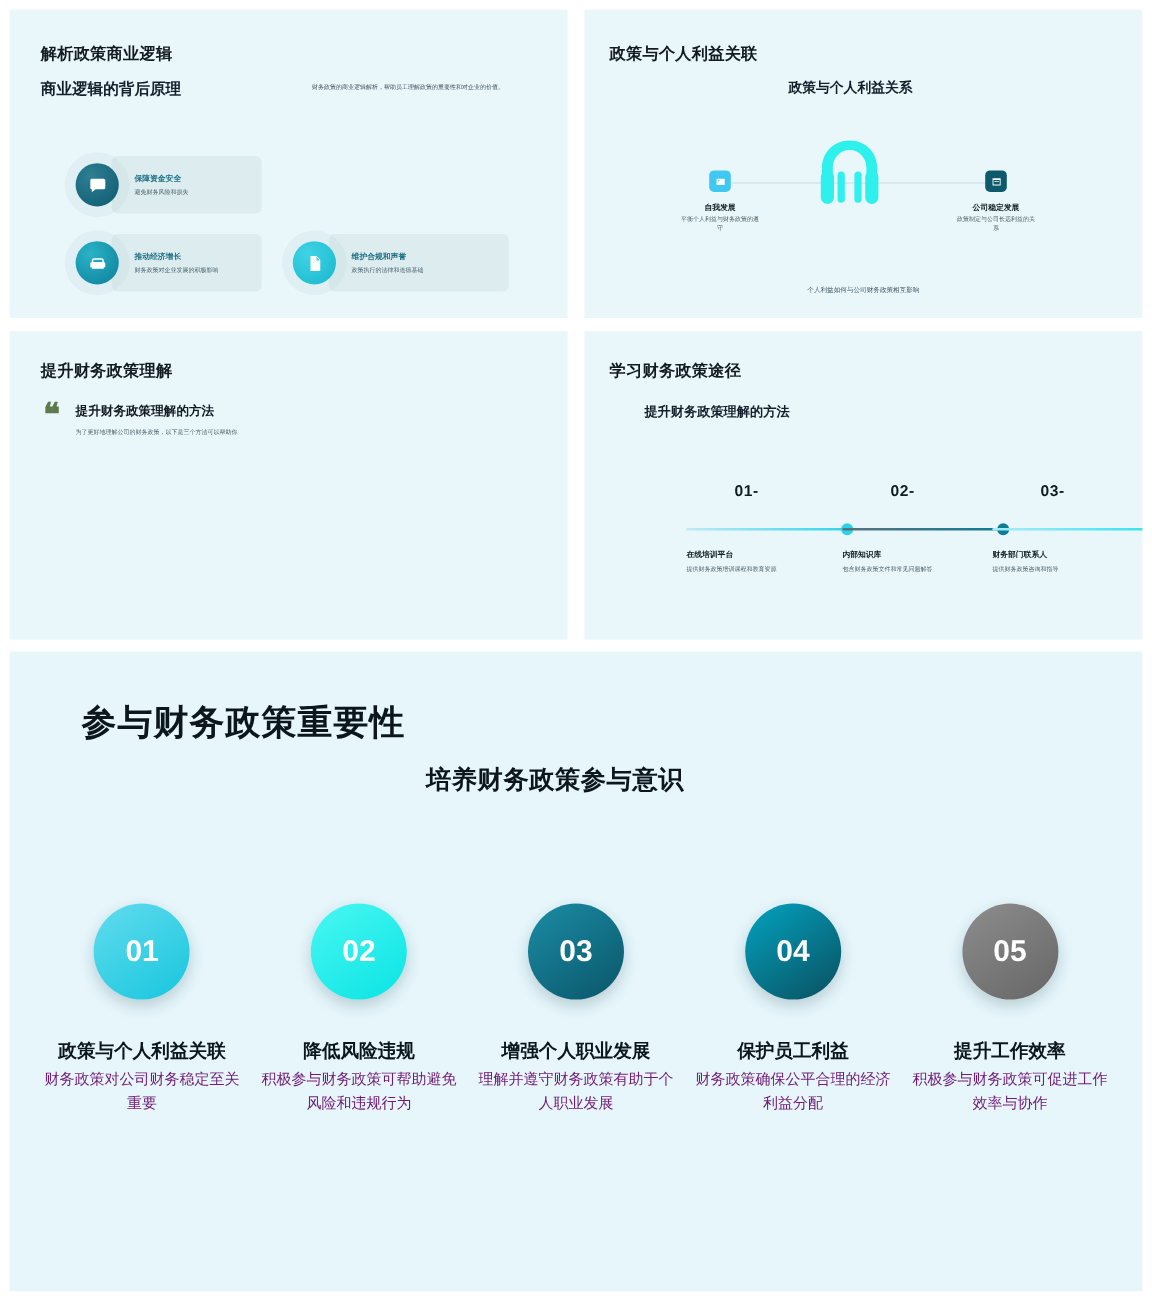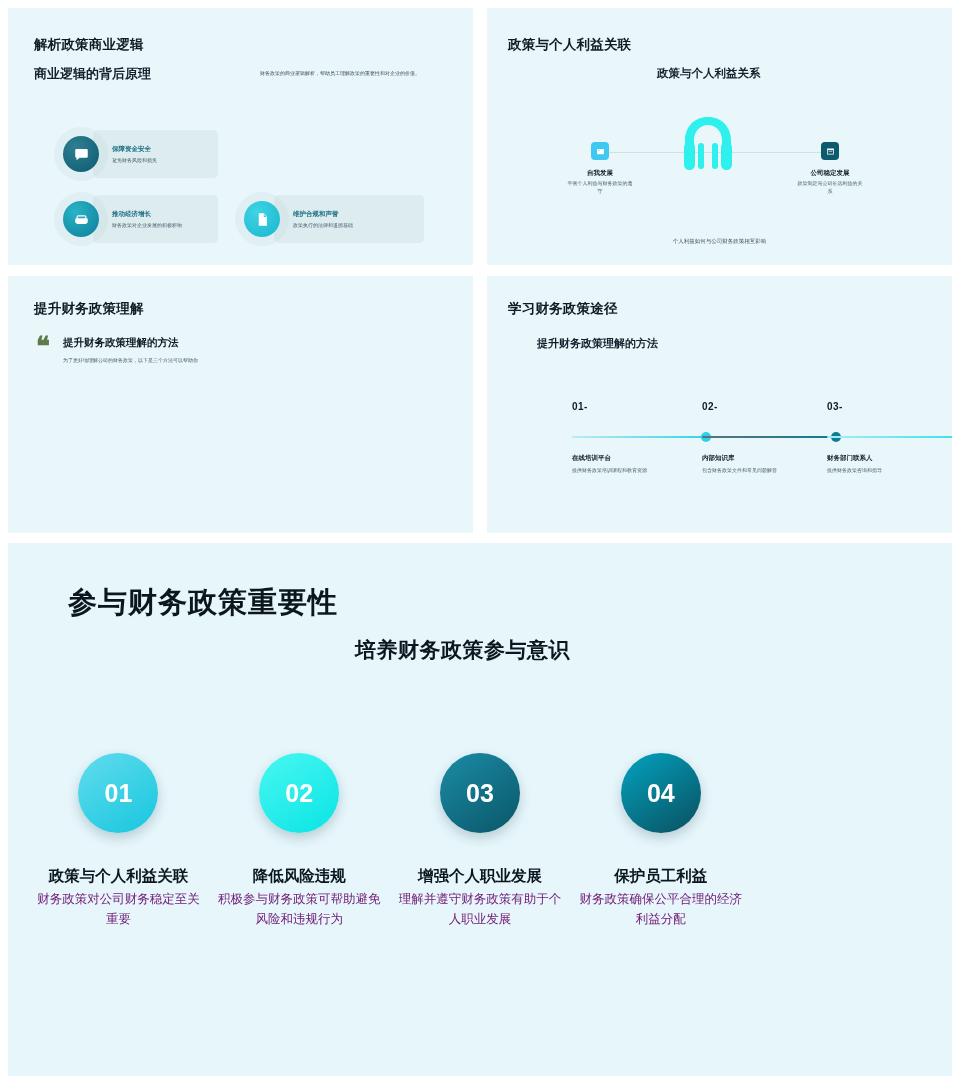--- a/index.html
+++ b/index.html
@@ -83,21 +83,21 @@
   }
   .quote-body { margin-left: 13px; }
   .quote-h { font-size: 10.5px; font-weight: 700; color:#111b22; }
   .quote-p { font-size: 5px; color: #4c606a; margin-top: 7px; }
 
   
   #p4 { left: 487px; top: 276px; width: 465px; height: 257px; }
   #p4 .t1 { position:absolute; left: 21px; top: 24px; }
   #p4 .t2 { position:absolute; left: 50px; top: 60px; font-size: 11px; font-weight:700; }
   .sl { position: absolute; width: 135px; }
-  .sl .num { font-size: 10px; font-weight: 700; color: #101b22; letter-spacing:.5px;}
+  .sl .num { font-size: 13px; font-weight: 700; color: #101b22; letter-spacing:.5px;margin-left:40px;}
   .sl .track { position: relative; margin-top: 24px; height: 2px; border-radius: 2px; }
   .sl .knob {
     position:absolute; right: -4px; top: -4px; width: 10px; height: 10px; border-radius:50%;
   }
   .sl .st { font-size: 6.5px; font-weight:700; color:#101b22; margin-top: 16px; }
   .sl .sd { font-size: 5px; color:#4b6069; margin-top: 4px; }
   #s1 { left: 85px; top: 125px; }
   #s2 { left: 215px; top: 125px; }
   #s3 { left: 340px; top: 125px; }
 
@@ -274,16 +274,21 @@
       <div class="card">
         <div class="disc" style="background:linear-gradient(145deg,#1b8ca6,#0a5668)">03</div>
         <div class="ch">增强个人职业发展</div>
         <div class="cp">理解并遵守财务政策有助于个人职业发展</div>
       </div>
       <div class="card">
         <div class="disc" style="background:linear-gradient(145deg,#03a3c0,#0a4f5f)">04</div>
         <div class="ch">保护员工利益</div>
         <div class="cp">财务政策确保公平合理的经济利益分配</div>
       </div>
+      <div class="card">
+        <div class="disc" style="background:linear-gradient(145deg,#8d8d8d,#666666)">05</div>
+        <div class="ch">提升工作效率</div>
+        <div class="cp">积极参与财务政策可促进工作效率与协作</div>
+      </div>
     </div>
   </div>
 
 </div>
 
 </body></html>

